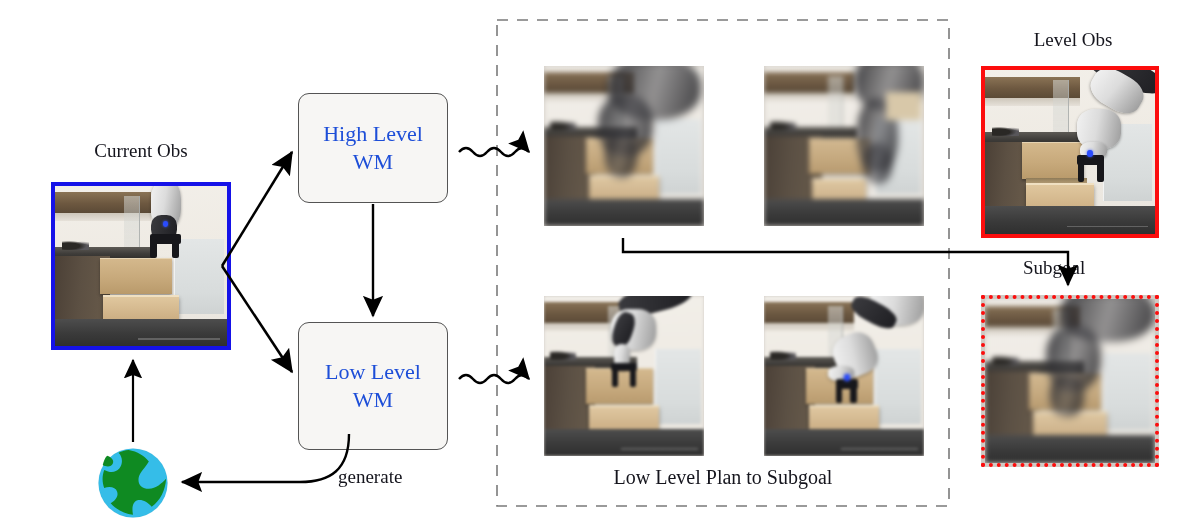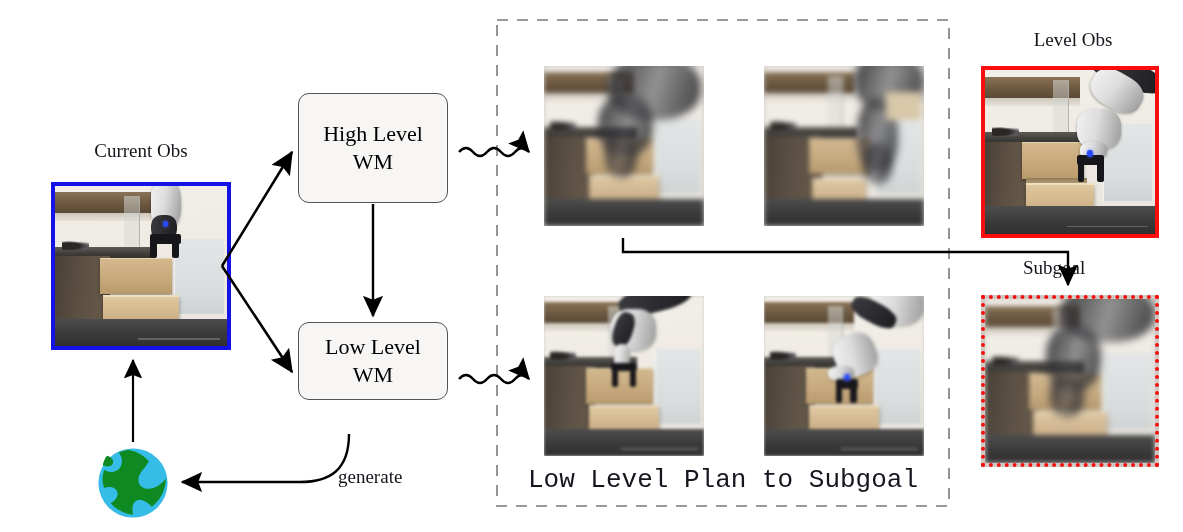--- a/index.html
+++ b/index.html
@@ -22,21 +22,21 @@
   .obs.red{border:4px solid #fc0d0d;}
   .obs.reddot{border:4px dotted #fc0d0d;}
   .plan{position:absolute;overflow:hidden;background:#cfcac4;}
   .plan .scene{position:absolute;inset:0;}
 
   
   .wm{
     position:absolute;box-sizing:border-box;
     background:#f7f6f4;border:1.4px solid #545454;border-radius:11px;
     display:flex;align-items:center;justify-content:center;text-align:center;
-    font-size:22px;line-height:1.26;color:#000000;
+    font-size:22px;line-height:1.26;color:#1d4ed8;
   }
 
   
   .scene{
     background-color:#efece6;
     background-repeat:no-repeat;
   }
   .sc-wall{position:absolute;left:0;top:0;right:0;height:100%;
     background:linear-gradient(175deg,#f2efe9 0%,#efebe4 40%,#e9e5de 100%);}
   .sc-shelf{position:absolute;left:0;top:4%;width:56%;height:13%;
@@ -110,21 +110,21 @@
     </div>
   </div>
 
   <div class="wm" style="left:298px;top:93px;width:150px;height:110px;">
     <span>
       <span>High Level</span><br>
       <span>WM</span>
     </span>
   </div>
 
-  <div class="wm" style="left:298px;top:322px;width:150px;height:78px;">
+  <div class="wm" style="left:298px;top:322px;width:150px;height:128px;">
     <span>
       <span>Low Level</span><br>
       <span>WM</span>
     </span>
   </div>
 
 
   <div class="lbl" style="left:338px;top:467px;">generate</div>
 
   <div style="position:absolute;left:97px;top:447px;width:72px;height:72px;">
@@ -134,21 +134,21 @@
         <path d="M44 4 C56 6 66 12 72 20 C66 30 60 34 58 42 C56 52 62 58 72 58 C82 58 90 50 96 44
                  C95 60 88 74 76 83 C70 76 62 72 56 74 C50 76 48 84 50 94 C38 93 27 87 19 78
                  C26 74 30 68 28 62 C26 56 18 54 10 57 C7 49 7 40 10 32 C18 36 26 36 31 30
                  C36 24 36 14 30 8 C34 6 39 4 44 4 Z"></path>
         <path d="M14 12 C20 14 24 18 22 23 C20 28 13 28 8 25 C9 20 11 15 14 12 Z"></path>
       </g>
       <circle cx="50" cy="50" r="48" fill="none" stroke="rgba(0,0,0,.05)" stroke-width="1"></circle>
     </svg>
   </div>
 
-  <div class="lbl c" style="left:723px;top:467px;font-size:26px;font-family:Liberation Mono, monospace;">Low Level Plan to Subgoal</div>
+  <div class="lbl c" style="left:723px;top:467px;font-size:20px;">Low Level Plan to Subgoal</div>
 
   <div class="plan" style="left:544px;top:66px;width:160px;height:160px;">
     <div class="scene blurry">
       <div class="sc-wall"></div>
       <div class="sc-shelf"></div>
         <div class="sc-shelfsh"></div>
       <div class="sc-glass"></div>
       <div class="sc-counter"></div>
         <div class="sc-kitems"></div>
       <div class="sc-panel"></div>

